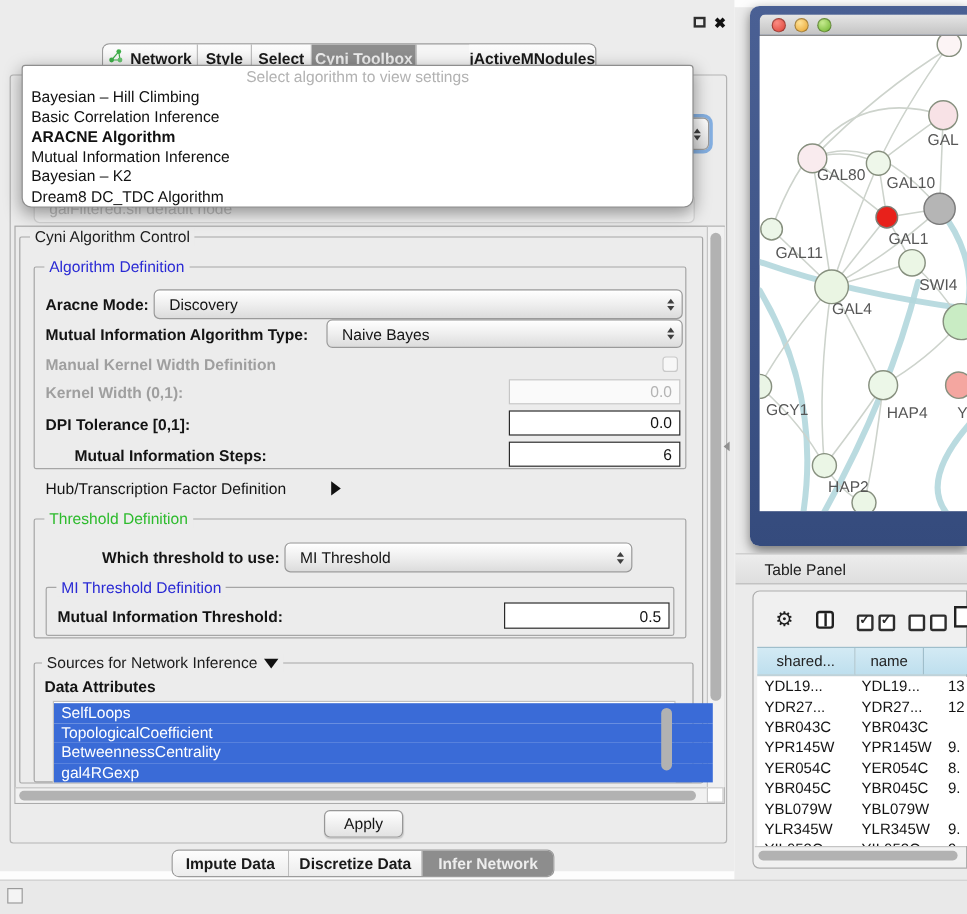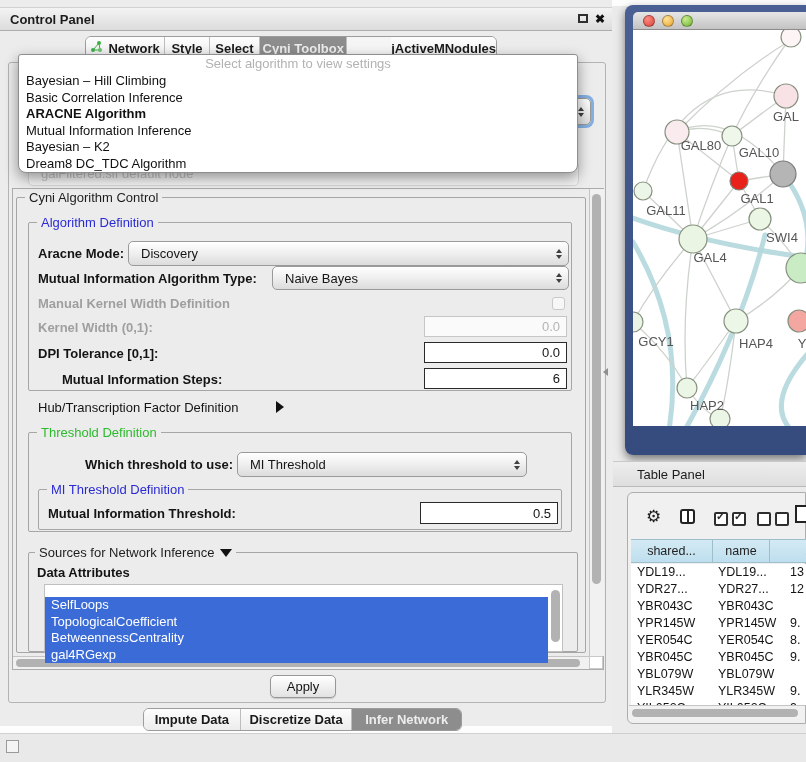--- a/index.html
+++ b/index.html
@@ -80,23 +80,20 @@
   .trow{position:relative;height:17px;font-size:12.5px;}
   .tcell{position:absolute;top:0;height:17px;line-height:17px;white-space:nowrap;}
 </style>
 </head>
 <body>
 
 <div id="root">
 
   <div class="abs cp-bg" style="left:0;top:7;width:612px;height:726px;"></div>
 
-  <div class="abs cp-header" style="left:0;top:7px;width:612px;height:24px;">
-    <div class="cp-title">Control Panel</div>
-  </div>
   <div class="abs floatico" style="left:578px;top:14px;"></div>
   <div class="abs closeico" style="left:595px;top:13px;">✖</div>
 
   <div class="abs tabstrip" style="left:85px;top:36px;width:412px;height:24px;">
     <div class="tab" style="width:90px;">
       <span><svg width="13" height="13" viewBox="0 0 13 13">
             <path d="M3 10 L9 3 M3 10 L10 10 M9 3 L10 10" stroke="#3fae49" stroke-width="1"></path>
             <circle cx="3" cy="10" r="2" fill="#3fae49"></circle>
             <circle cx="9" cy="3" r="2" fill="#3fae49"></circle>
             <circle cx="10" cy="10" r="2" fill="#67c46f"></circle>
@@ -205,21 +202,21 @@
   <div class="abs field" style="left:420px;top:502px;width:138px;height:22px;">0.5</div>
 
   <div class="abs fs" style="left:28px;top:552px;width:550px;height:100px;">
     <span class="legend" style="left:6px;">
       <span>Sources for Network Inference</span>
       <span class="tri-down"></span>
     </span>
   </div>
   <div class="abs lb b" style="left:34px;top:565px;background:#ececec;padding:0 3px;">Data Attributes</div>
   <div class="abs" style="left:44px;top:584px;width:519px;height:68px;background:#fff;border:1px solid #c0c0c0;">
-    <div id="attr-list" style="position:absolute;left:0;top:12px;width:503px;">
+    <div id="attr-list" style="position:absolute;left:0;top:1px;width:549px;">
         <div class="attr-item" style="background: rgb(58, 107, 215);">SelfLoops</div>
         <div class="attr-item" style="background: rgb(58, 107, 215);">TopologicalCoefficient</div>
         <div class="attr-item" style="background: rgb(58, 107, 215);">BetweennessCentrality</div>
         <div class="attr-item" style="background: rgb(58, 107, 215);">gal4RGexp</div>
       </div>
     <div class="abs sb-thumb" style="left:506px;top:5px;width:9px;height:52px;"></div>
   </div>
 
   <div class="abs btn" style="left:270px;top:675px;width:66px;height:23px;">Apply</div>
 

